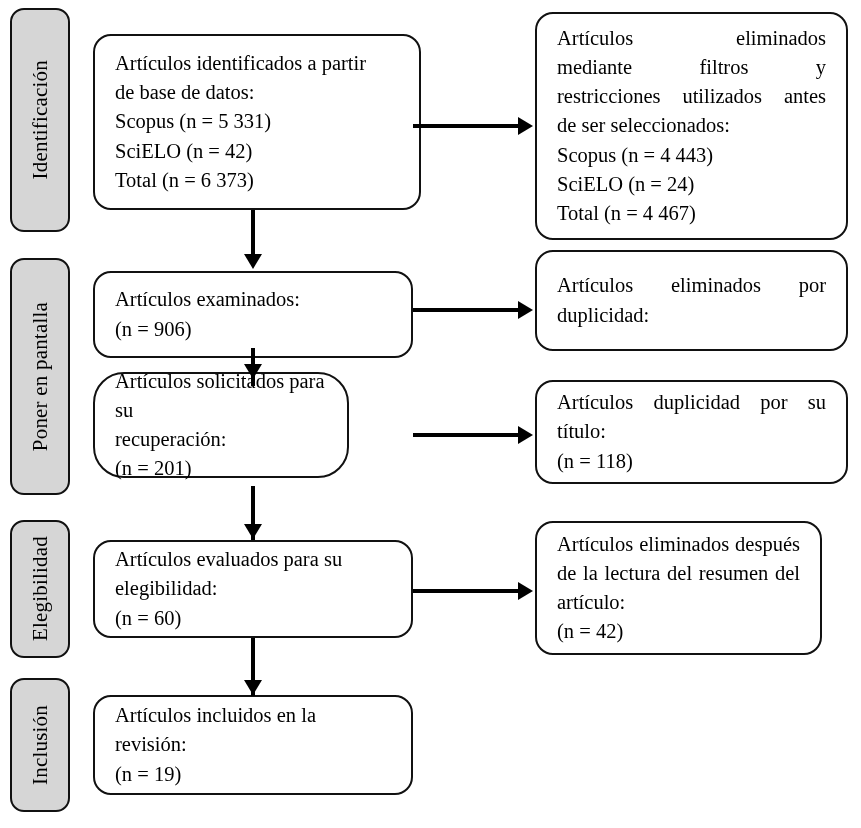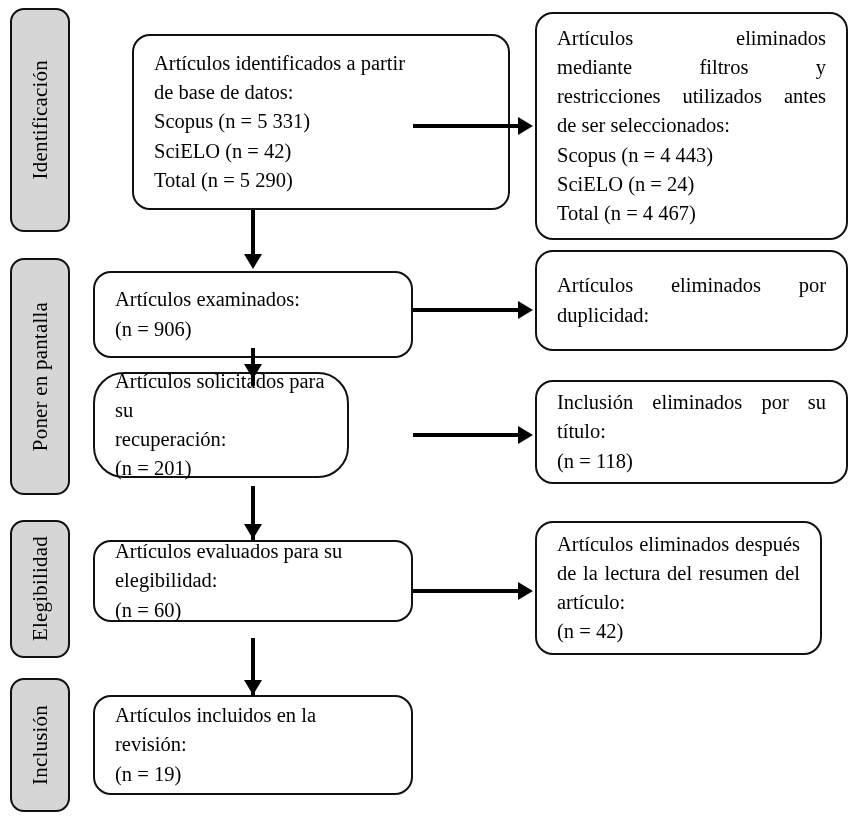--- a/index.html
+++ b/index.html
@@ -108,46 +108,46 @@
   </div>
 
   <div class="stage-box" style="top:520px; height:138px;">
     <span class="stage-label">Elegibilidad</span>
   </div>
 
   <div class="stage-box" style="top:678px; height:134px;">
     <span class="stage-label">Inclusión</span>
   </div>
 
-  <div class="flow-box" style="left:93px; top:34px; width:378px; height:176px;margin-left:39px;">
+  <div class="flow-box" style="left:93px; top:34px; width:328px; height:176px;">
     <div class="lines">
       <div class="line">Artículos identificados a partir</div>
       <div class="line">de base de datos:</div>
       <div class="line">Scopus (n = 5 331)</div>
       <div class="line">SciELO (n = 42)</div>
-      <div class="line">Total (n = 5 290)</div>
+      <div class="line">Total (n = 6 373)</div>
     </div>
   </div>
 
   <div class="flow-box" style="left:93px; top:271px; width:320px; height:87px;">
     <div class="lines">
       <div class="line">Artículos examinados:</div>
       <div class="line">(n = 906)</div>
     </div>
   </div>
 
   <div class="flow-box" style="left:93px; top:372px; width:256px; height:106px;border-radius:31px;">
     <div class="lines">
       <div class="line">Artículos solicitados para su</div>
       <div class="line">recuperación:</div>
       <div class="line">(n = 201)</div>
     </div>
   </div>
 
-  <div class="flow-box" style="left:93px; top:540px; width:320px; height:82px;">
+  <div class="flow-box" style="left:93px; top:540px; width:320px; height:98px;">
     <div class="lines">
       <div class="line">Artículos evaluados para su</div>
       <div class="line">elegibilidad:</div>
       <div class="line">(n = 60)</div>
     </div>
   </div>
 
   <div class="flow-box" style="left:93px; top:695px; width:320px; height:100px;">
     <div class="lines">
       <div class="line">Artículos incluidos en la</div>
@@ -170,21 +170,21 @@
 
   <div class="flow-box justify" style="left:535px; top:250px; width:313px; height:101px;">
     <div class="lines">
       <div class="line just">Artículos eliminados por</div>
       <div class="line lastline">duplicidad:</div>
     </div>
   </div>
 
   <div class="flow-box justify" style="left:535px; top:380px; width:313px; height:104px;">
     <div class="lines">
-      <div class="line just">Inclusión eliminados por su</div>
+      <div class="line just">Artículos duplicidad por su</div>
       <div class="line lastline">título:</div>
       <div class="line lastline">(n = 118)</div>
     </div>
   </div>
 
   <div class="flow-box justify" style="left:535px; top:521px; width:287px; height:134px;">
     <div class="lines">
       <div class="line just">Artículos eliminados después</div>
       <div class="line just">de la lectura del resumen del</div>
       <div class="line lastline">artículo:</div>

